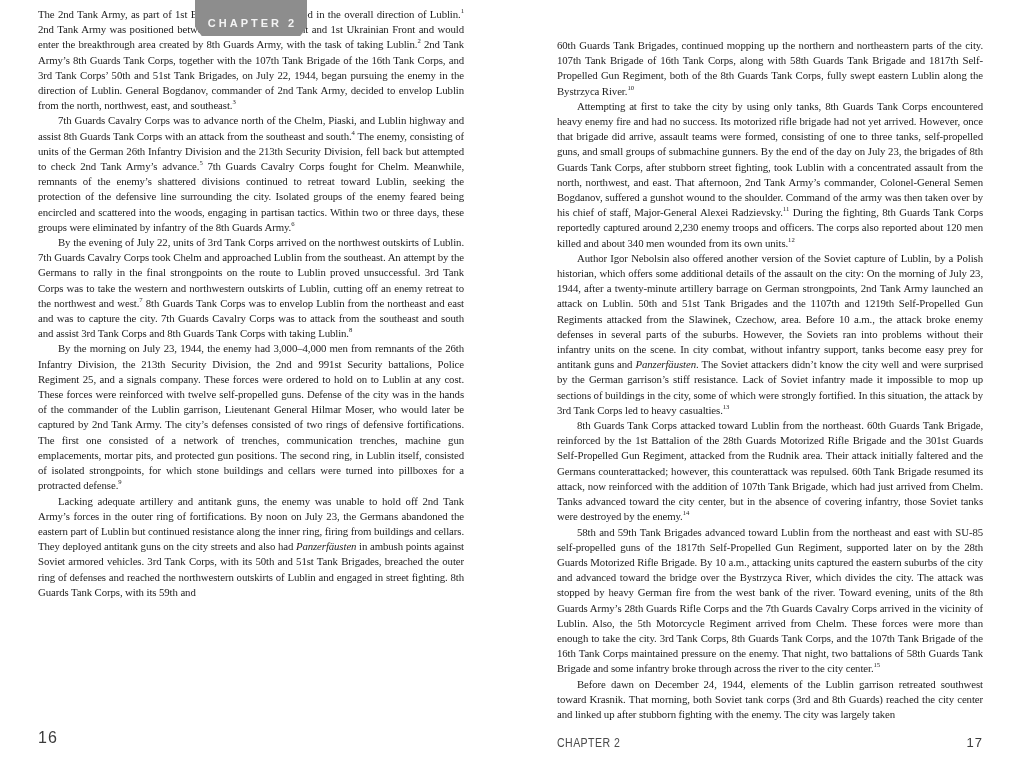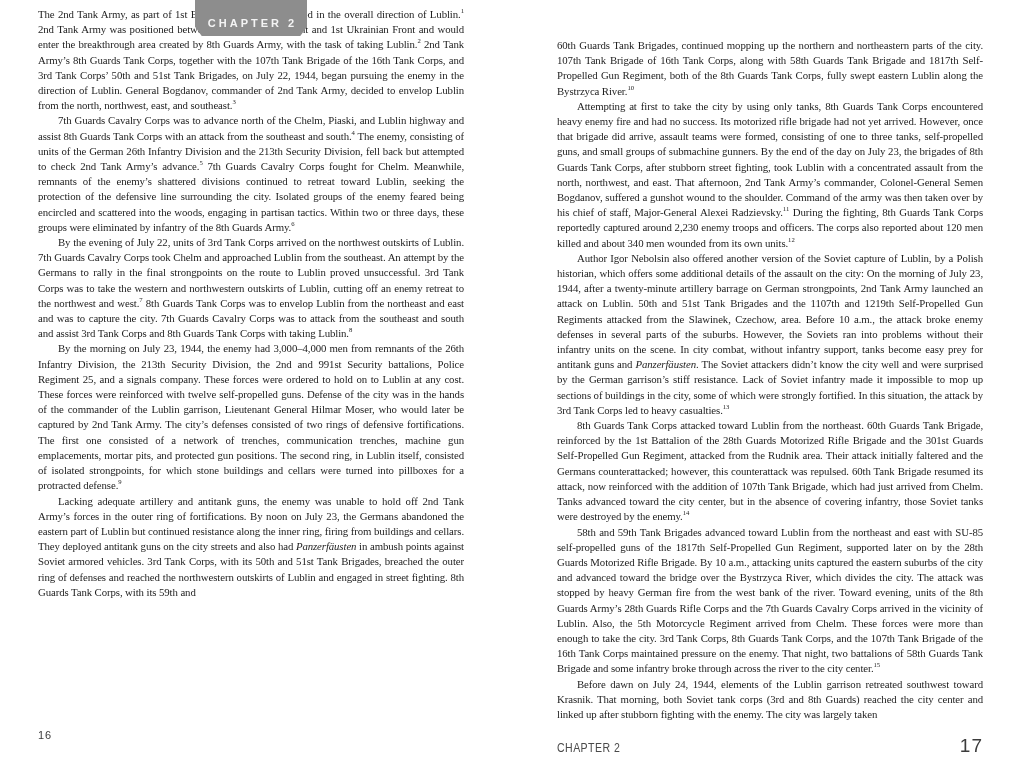--- a/index.html
+++ b/index.html
@@ -52,32 +52,32 @@
   .body-right { position: absolute; top: 38px; left: 0; right: 0; height: 700px; }
   .body-text p { margin: 0; }
   .body-text p.indent { text-indent: 20px; }
   .body-text sup { font-size: 0.62em; line-height: 0; vertical-align: super; letter-spacing: 0; }
   .body-text em { }
 
   
   .footer-left-num {
     position: absolute; left: 0; top: 729px;
     font-family: "Liberation Sans", sans-serif;
-    font-size: 11px; color: #3c3c3c; letter-spacing: 1px;
+    font-size: 16px; color: #3c3c3c; letter-spacing: 1px;
   }
   .footer-right {
     position: absolute; left: 0; right: 0; top: 735px;
     display: flex; justify-content: space-between; align-items: baseline;
     font-family: "Liberation Sans", sans-serif; color: #4a4a4a;
   }
   .footer-chapter-label {
     font-size: 12px; letter-spacing: 0.5px;
     transform: scaleX(0.88); transform-origin: 0 50%;
   }
-  .footer-right-num { font-size: 19px; color: #3c3c3c; letter-spacing: 1px; }
+  .footer-right-num { font-size: 13px; color: #3c3c3c; letter-spacing: 1px; }
 </style>
 </head>
 <body>
 
 <div class="page page-left">
 
   <div class="chapter-tab">
     <span class="chapter-tab-label">CHAPTER 2</span>
   </div>
 
@@ -95,20 +95,20 @@
 </div>
 
 <div class="page page-right">
 
   <div class="body-text body-right">
     <p>60th Guards Tank Brigades, continued mopping up the northern and northeastern parts of the city. 107th Tank Brigade of 16th Tank Corps, along with 58th Guards Tank Brigade and 1817th Self-Propelled Gun Regiment, both of the 8th Guards Tank Corps, fully swept eastern Lublin along the Bystrzyca River.<sup>10</sup></p>
     <p class="indent">Attempting at first to take the city by using only tanks, 8th Guards Tank Corps encountered heavy enemy fire and had no success. Its motorized rifle brigade had not yet arrived. However, once that brigade did arrive, assault teams were formed, consisting of one to three tanks, self-propelled guns, and small groups of submachine gunners. By the end of the day on July 23, the brigades of 8th Guards Tank Corps, after stubborn street fighting, took Lublin with a concentrated assault from the north, northwest, and east. That afternoon, 2nd Tank Army’s commander, Colonel-General Semen Bogdanov, suffered a gunshot wound to the shoulder. Command of the army was then taken over by his chief of staff, Major-General Alexei Radzievsky.<sup>11</sup> During the fighting, 8th Guards Tank Corps reportedly captured around 2,230 enemy troops and officers. The corps also reported about 120 men killed and about 340 men wounded from its own units.<sup>12</sup></p>
     <p class="indent">Author Igor Nebolsin also offered another version of the Soviet capture of Lublin, by a Polish historian, which offers some additional details of the assault on the city: On the morning of July 23, 1944, after a twenty-minute artillery barrage on German strongpoints, 2nd Tank Army launched an attack on Lublin. 50th and 51st Tank Brigades and the 1107th and 1219th Self-Propelled Gun Regiments attacked from the Slawinek, Czechow, area. Before 10 a.m., the attack broke enemy defenses in several parts of the suburbs. However, the Soviets ran into problems without their infantry units on the scene. In city combat, without infantry support, tanks become easy prey for antitank guns and <em>Panzerfäusten</em>. The Soviet attackers didn’t know the city well and were surprised by the German garrison’s stiff resistance. Lack of Soviet infantry made it impossible to mop up sections of buildings in the city, some of which were strongly fortified. In this situation, the attack by 3rd Tank Corps led to heavy casualties.<sup>13</sup></p>
     <p class="indent">8th Guards Tank Corps attacked toward Lublin from the northeast. 60th Guards Tank Brigade, reinforced by the 1st Battalion of the 28th Guards Motorized Rifle Brigade and the 301st Guards Self-Propelled Gun Regiment, attacked from the Rudnik area. Their attack initially faltered and the Germans counterattacked; however, this counterattack was repulsed. 60th Tank Brigade resumed its attack, now reinforced with the addition of 107th Tank Brigade, which had just arrived from Chelm. Tanks advanced toward the city center, but in the absence of covering infantry, those Soviet tanks were destroyed by the enemy.<sup>14</sup></p>
     <p class="indent">58th and 59th Tank Brigades advanced toward Lublin from the northeast and east with SU-85 self-propelled guns of the 1817th Self-Propelled Gun Regiment, supported later on by the 28th Guards Motorized Rifle Brigade. By 10 a.m., attacking units captured the eastern suburbs of the city and advanced toward the bridge over the Bystrzyca River, which divides the city. The attack was stopped by heavy German fire from the west bank of the river. Toward evening, units of the 8th Guards Army’s 28th Guards Rifle Corps and the 7th Guards Cavalry Corps arrived in the vicinity of Lublin. Also, the 5th Motorcycle Regiment arrived from Chelm. These forces were more than enough to take the city. 3rd Tank Corps, 8th Guards Tank Corps, and the 107th Tank Brigade of the 16th Tank Corps maintained pressure on the enemy. That night, two battalions of 58th Guards Tank Brigade and some infantry broke through across the river to the city center.<sup>15</sup></p>
-    <p class="indent">Before dawn on July 24, 1944, elements of the Lublin garrison retreated southwest toward Krasnik. That morning, both Soviet tank corps (3rd and 8th Guards) reached the city center and linked up after stubborn fighting with the enemy. The city was largely taken</p>
+    <p class="indent">Before dawn on December 24, 1944, elements of the Lublin garrison retreated southwest toward Krasnik. That morning, both Soviet tank corps (3rd and 8th Guards) reached the city center and linked up after stubborn fighting with the enemy. The city was largely taken</p>
   </div>
 
   <div class="footer-right">
     <span class="footer-chapter-label">CHAPTER 2</span>
     <span class="footer-right-num">17</span>
   </div>
 </div>
 
 </body></html>

